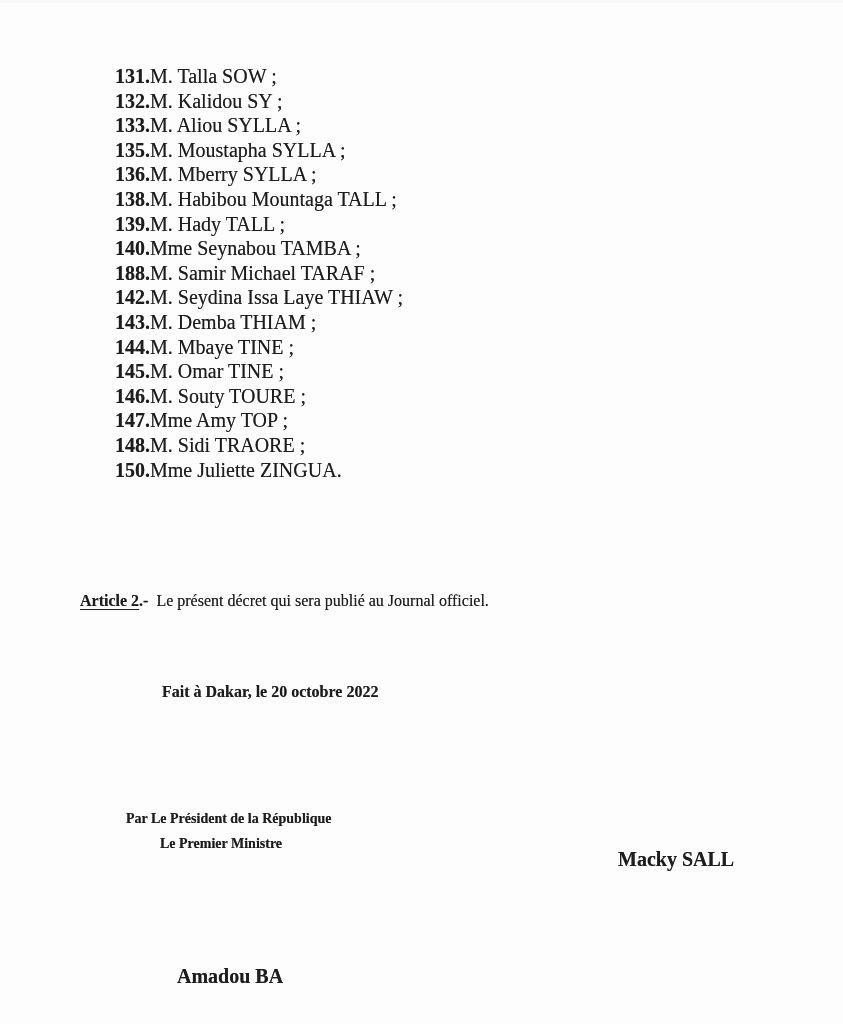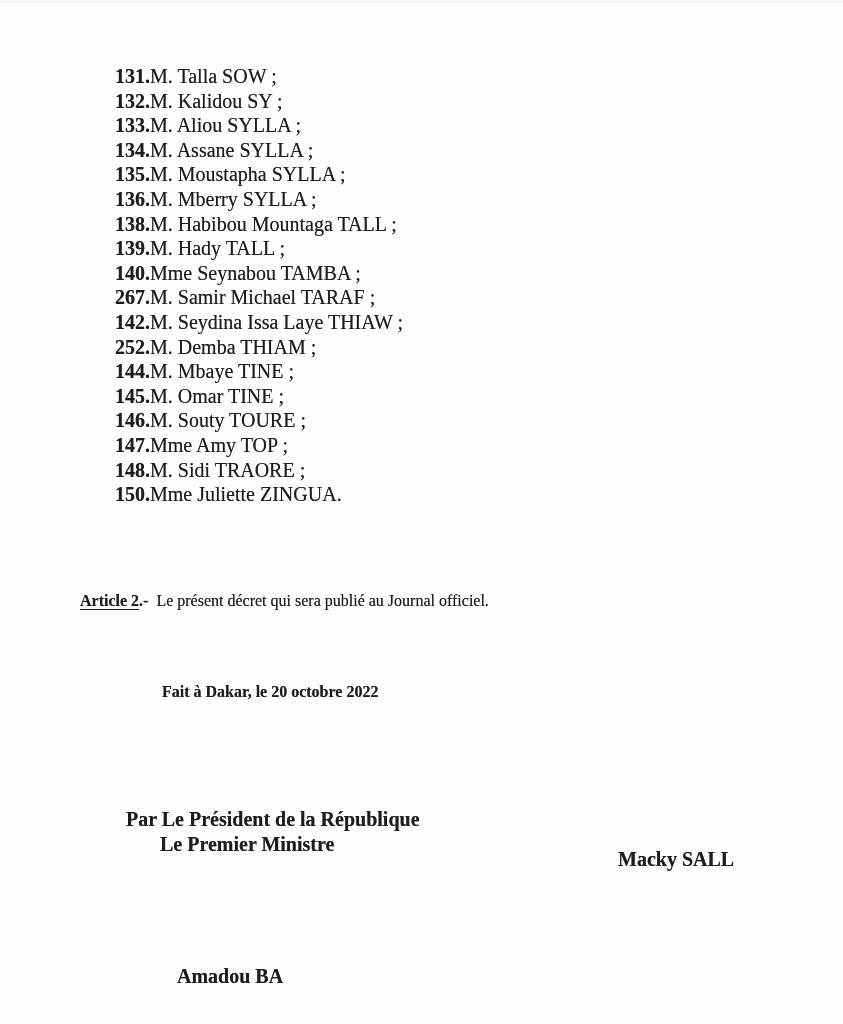--- a/index.html
+++ b/index.html
@@ -62,21 +62,21 @@
     top: 683px;
     margin: 0;
     font-size: 16px;
     font-weight: 700;
     white-space: nowrap;
   }
   .sig-left {
     position: absolute;
     left: 126px;
     top: 807px;
-    font-size: 20px;
+    font-size: 14px;
     font-weight: 700;
     line-height: 24.5px;
     white-space: nowrap;
   }
   .sig-left .pm-title {
     margin-left: 34px;
   }
   .sig-right {
     position: absolute;
     left: 618px;
@@ -96,29 +96,28 @@
 </style>
 </head>
 <body>
 
 <div class="page">
 
   <ol class="name-list" id="name-list">
       <li><span class="num">131.</span><span class="txt">M. Talla SOW ;</span></li>
       <li><span class="num">132.</span><span class="txt">M. Kalidou SY ;</span></li>
       <li><span class="num">133.</span><span class="txt">M. Aliou SYLLA ;</span></li>
-      <li><span class="num">134.</span><span class="txt">M. Assane SYLLA ;</span></li>
       <li><span class="num">135.</span><span class="txt">M. Moustapha SYLLA ;</span></li>
       <li><span class="num">136.</span><span class="txt">M. Mberry SYLLA ;</span></li>
       <li><span class="num">138.</span><span class="txt">M. Habibou Mountaga TALL ;</span></li>
       <li><span class="num">139.</span><span class="txt">M. Hady TALL ;</span></li>
       <li><span class="num">140.</span><span class="txt">Mme Seynabou TAMBA ;</span></li>
-      <li><span class="num">267.</span><span class="txt">M. Samir Michael TARAF ;</span></li>
+      <li><span class="num">188.</span><span class="txt">M. Samir Michael TARAF ;</span></li>
       <li><span class="num">142.</span><span class="txt">M. Seydina Issa Laye THIAW ;</span></li>
-      <li><span class="num">252.</span><span class="txt">M. Demba THIAM ;</span></li>
+      <li><span class="num">143.</span><span class="txt">M. Demba THIAM ;</span></li>
       <li><span class="num">144.</span><span class="txt">M. Mbaye TINE ;</span></li>
       <li><span class="num">145.</span><span class="txt">M. Omar TINE ;</span></li>
       <li><span class="num">146.</span><span class="txt">M. Souty TOURE ;</span></li>
       <li><span class="num">147.</span><span class="txt">Mme Amy TOP ;</span></li>
       <li><span class="num">148.</span><span class="txt">M. Sidi TRAORE ;</span></li>
       <li><span class="num">150.</span><span class="txt">Mme Juliette ZINGUA.</span></li>
     </ol>
 
   <p class="article"><span class="article-label">Article 2</span><span class="article-sep">.-</span><span>Le présent décret qui sera publié au Journal officiel.</span></p>
 

